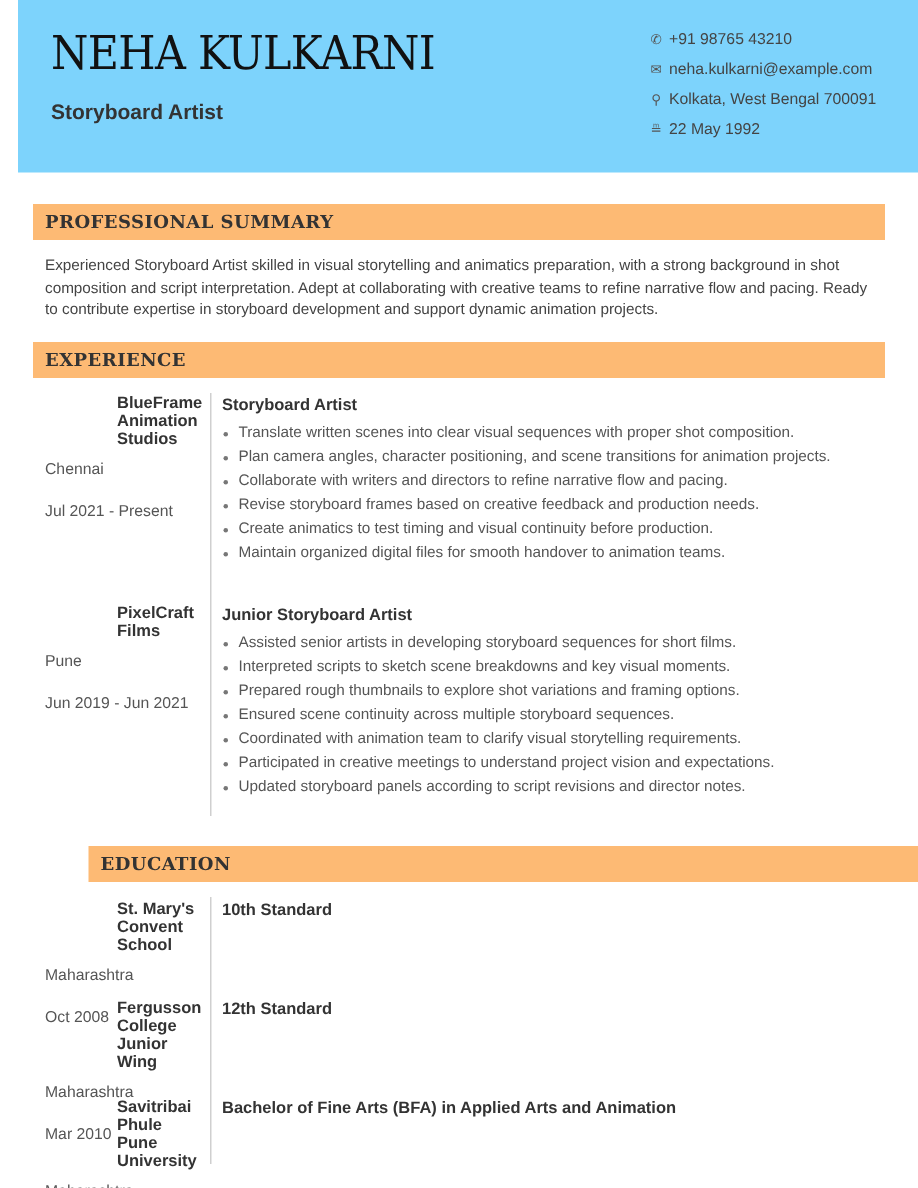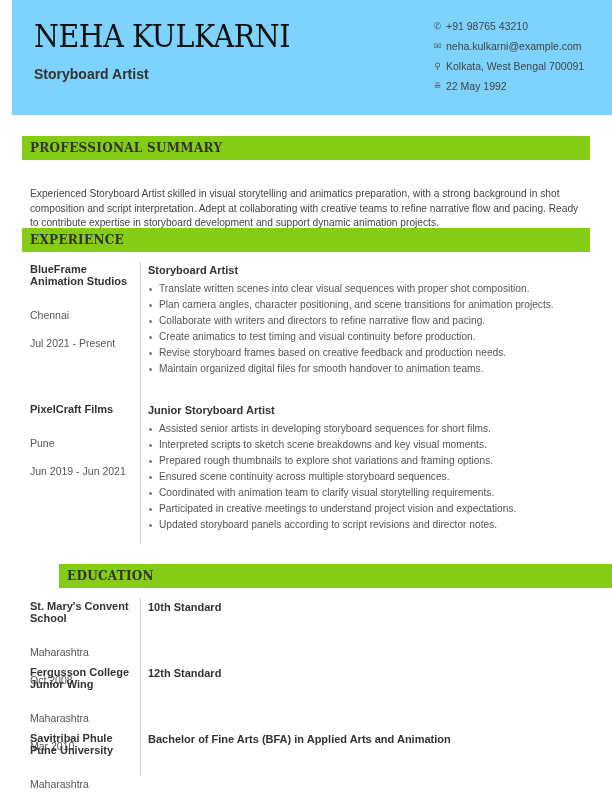--- a/index.html
+++ b/index.html
@@ -21,38 +21,38 @@
     }
     .contacts { position: absolute; left: 420px; top: 16px; }
     .contact-row {
       display: flex; align-items: center; height: 20px;
       font-family: "Liberation Sans", sans-serif; font-size: 10.5px; color: #444;
     }
     .contact-row .ic { width: 11px; font-size: 9px; color: #555; margin-right: 3px; text-align: center; }
 
     .section-head {
       position: absolute; left: 22px; width: 568px; height: 24px;
-      background: #84cc16;
+      background: #fdba74;
       font-family: "DejaVu Serif", serif; font-weight: bold; font-size: 12px;
       color: #333; padding-left: 8px; line-height: 24px; letter-spacing: 0.3px;
     }
     .summary {
-      position: absolute; left: 30px; top: 187px; width: 556px;
+      position: absolute; left: 30px; top: 171px; width: 556px;
       font-family: "Liberation Sans", sans-serif; font-size: 10.2px; line-height: 14.5px; color: #444;
     }
 
     .entry { position: absolute; left: 30px; }
     .left-col { position: absolute; left: 0; width: 106px; }
     .org {
       font-family: "Liberation Sans", sans-serif; font-weight: bold; font-size: 11px;
-      color: #333; line-height: 12px;
+      color: #333; line-height: 12px; margin-left: 48px;
     }
     .meta {
       font-family: "Liberation Sans", sans-serif; font-size: 10.5px; color: #555;
-      line-height: 16px; margin-top: 20px;
+      line-height: 16px; margin-top: 6px;
     }
     .meta + .meta { margin-top: 12px; }
 
     .vline { position: absolute; left: 140px; width: 1px; background: #cfcfcf; }
 
     .right-col { position: absolute; left: 118px; width: 440px; }
     .pos {
       font-family: "Liberation Sans", sans-serif; font-weight: bold; font-size: 11px; color: #333;
       line-height: 14px; margin-bottom: 4px;
     }
@@ -104,22 +104,22 @@
     <div class="org">BlueFrame Animation Studios</div>
     <div class="meta">Chennai</div>
     <div class="meta">Jul 2021 - Present</div>
   </div>
   <div class="right-col">
     <div class="pos">Storyboard Artist</div>
     <ul class="bullets">
       <li>Translate written scenes into clear visual sequences with proper shot composition.</li>
       <li>Plan camera angles, character positioning, and scene transitions for animation projects.</li>
       <li>Collaborate with writers and directors to refine narrative flow and pacing.</li>
+      <li>Revise storyboard frames based on creative feedback and production needs.</li>
       <li>Create animatics to test timing and visual continuity before production.</li>
-      <li>Revise storyboard frames based on creative feedback and production needs.</li>
       <li>Maintain organized digital files for smooth handover to animation teams.</li>
     </ul>
   </div>
 </div>
 
 <div class="entry" style="top:403px;">
   <div class="left-col">
     <div class="org">PixelCraft Films</div>
     <div class="meta">Pune</div>
     <div class="meta">Jun 2019 - Jun 2021</div>

